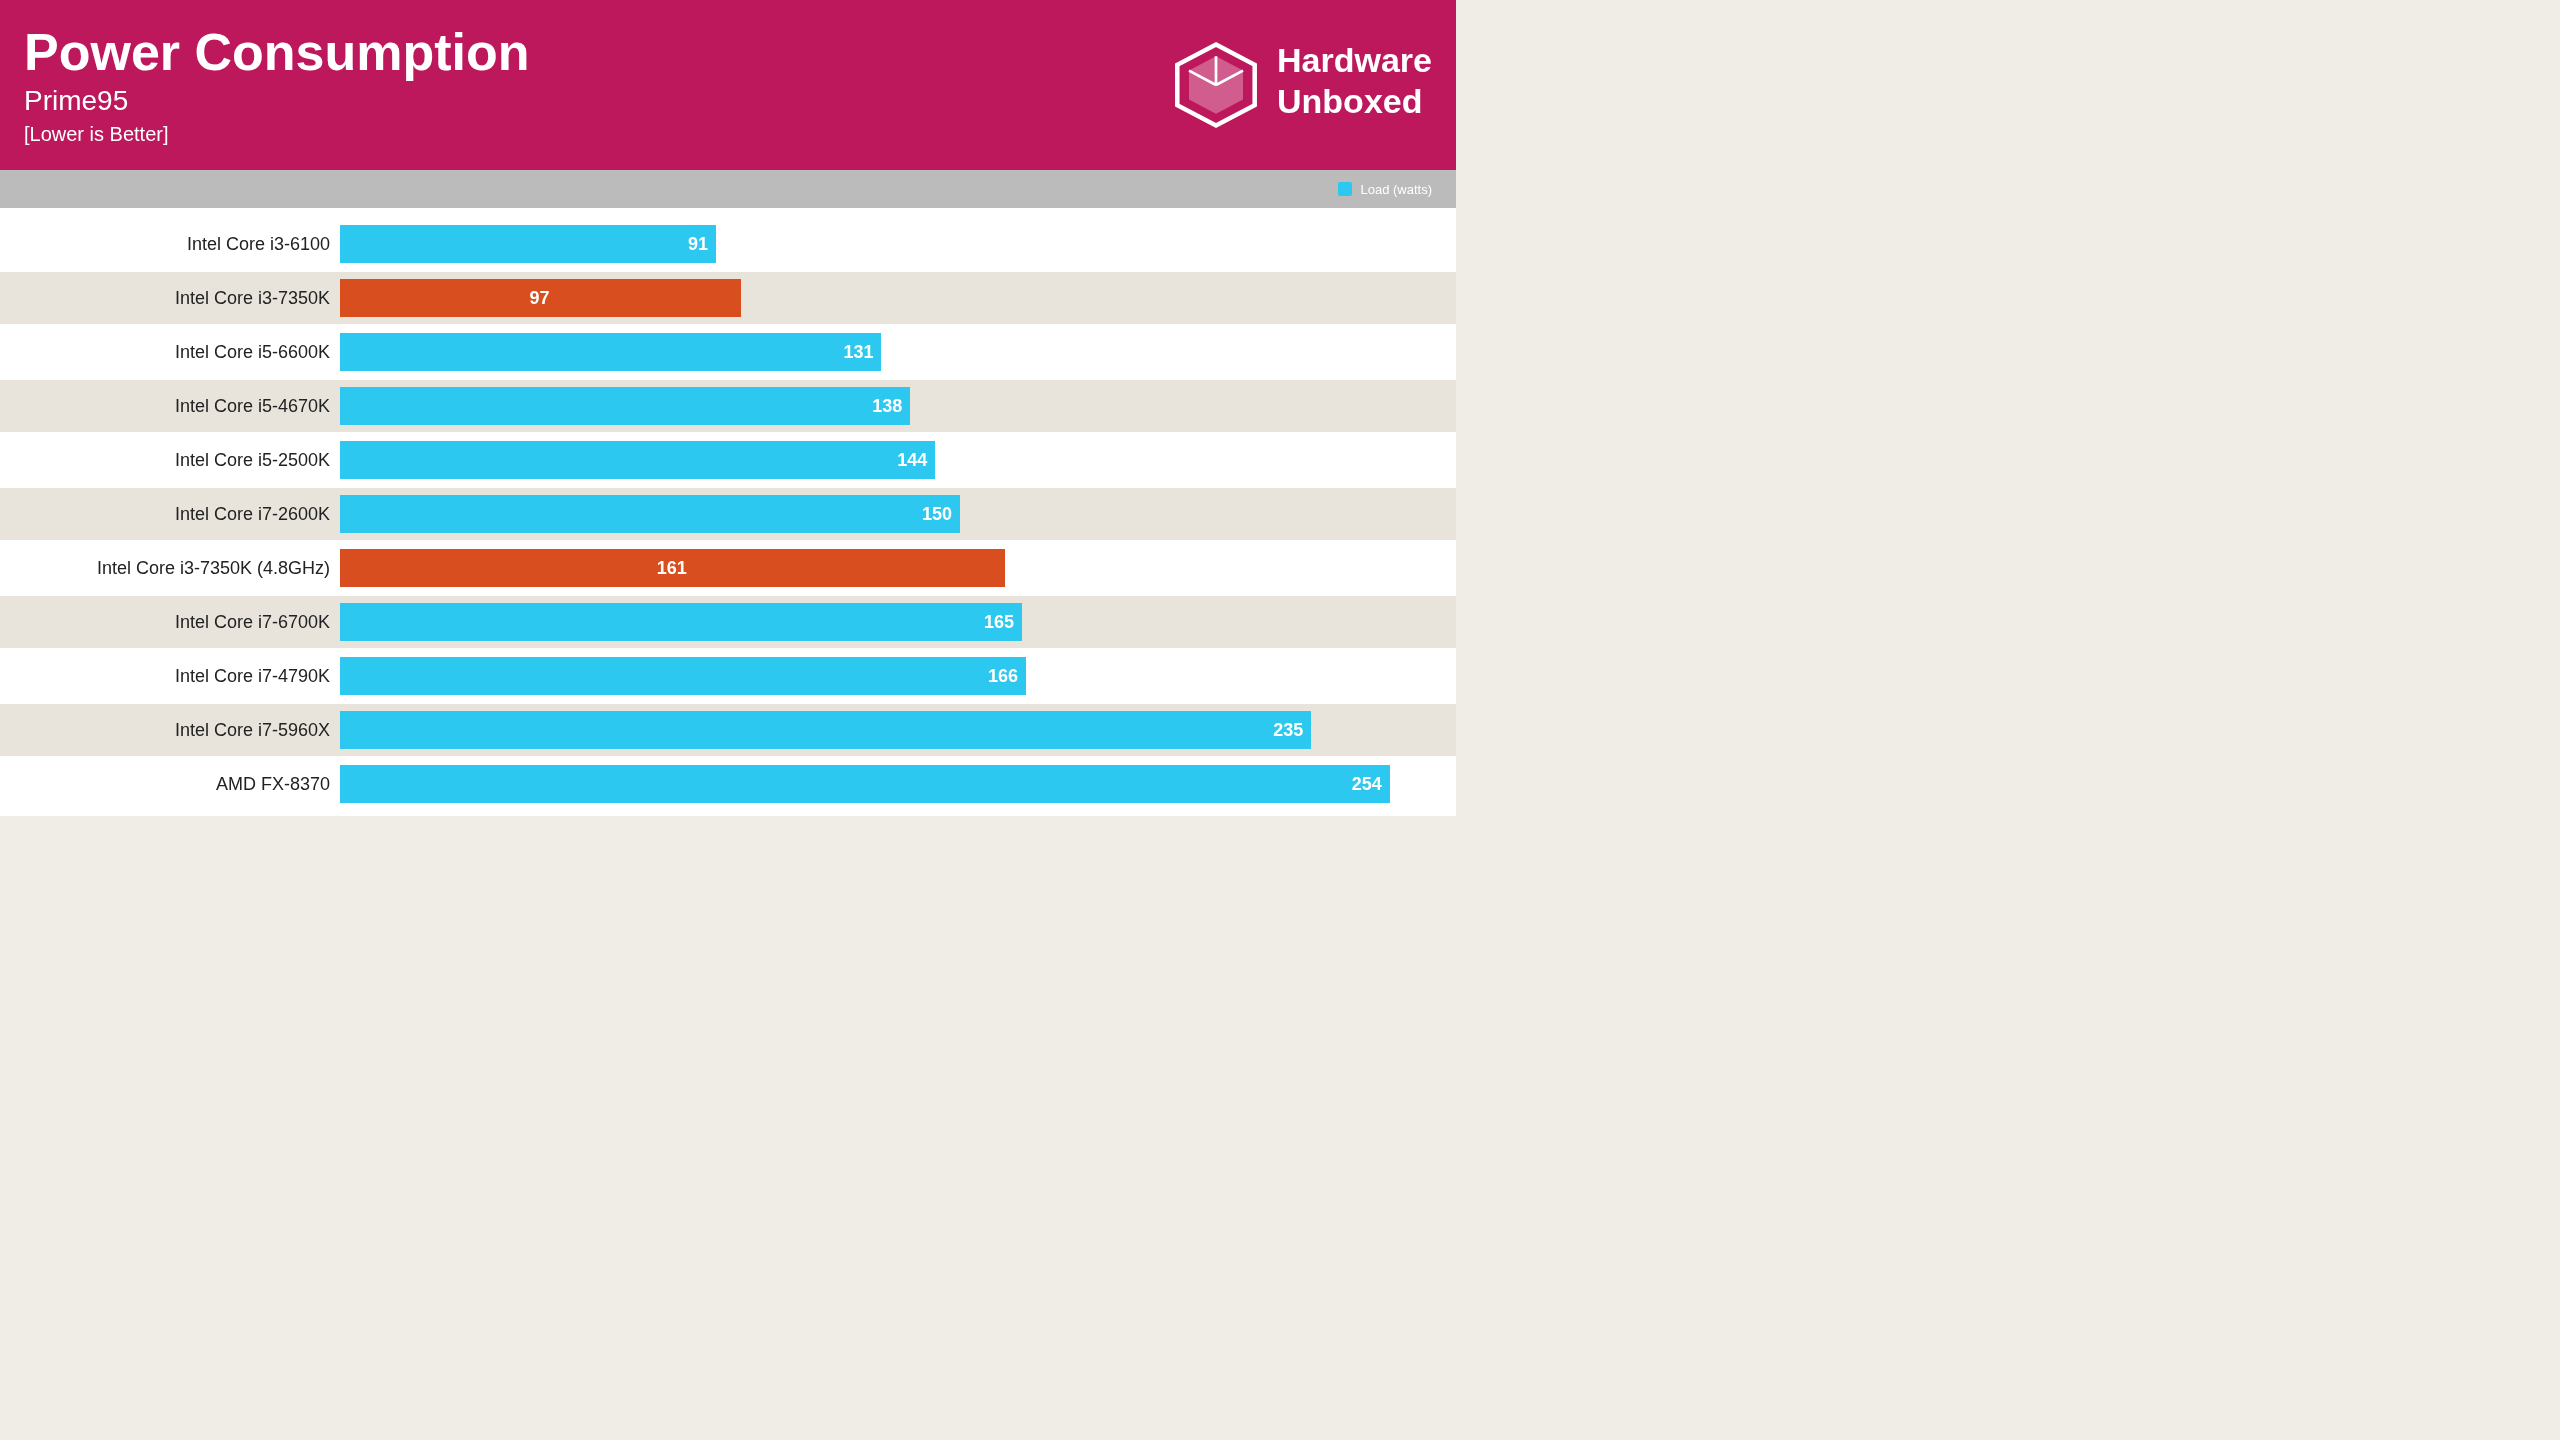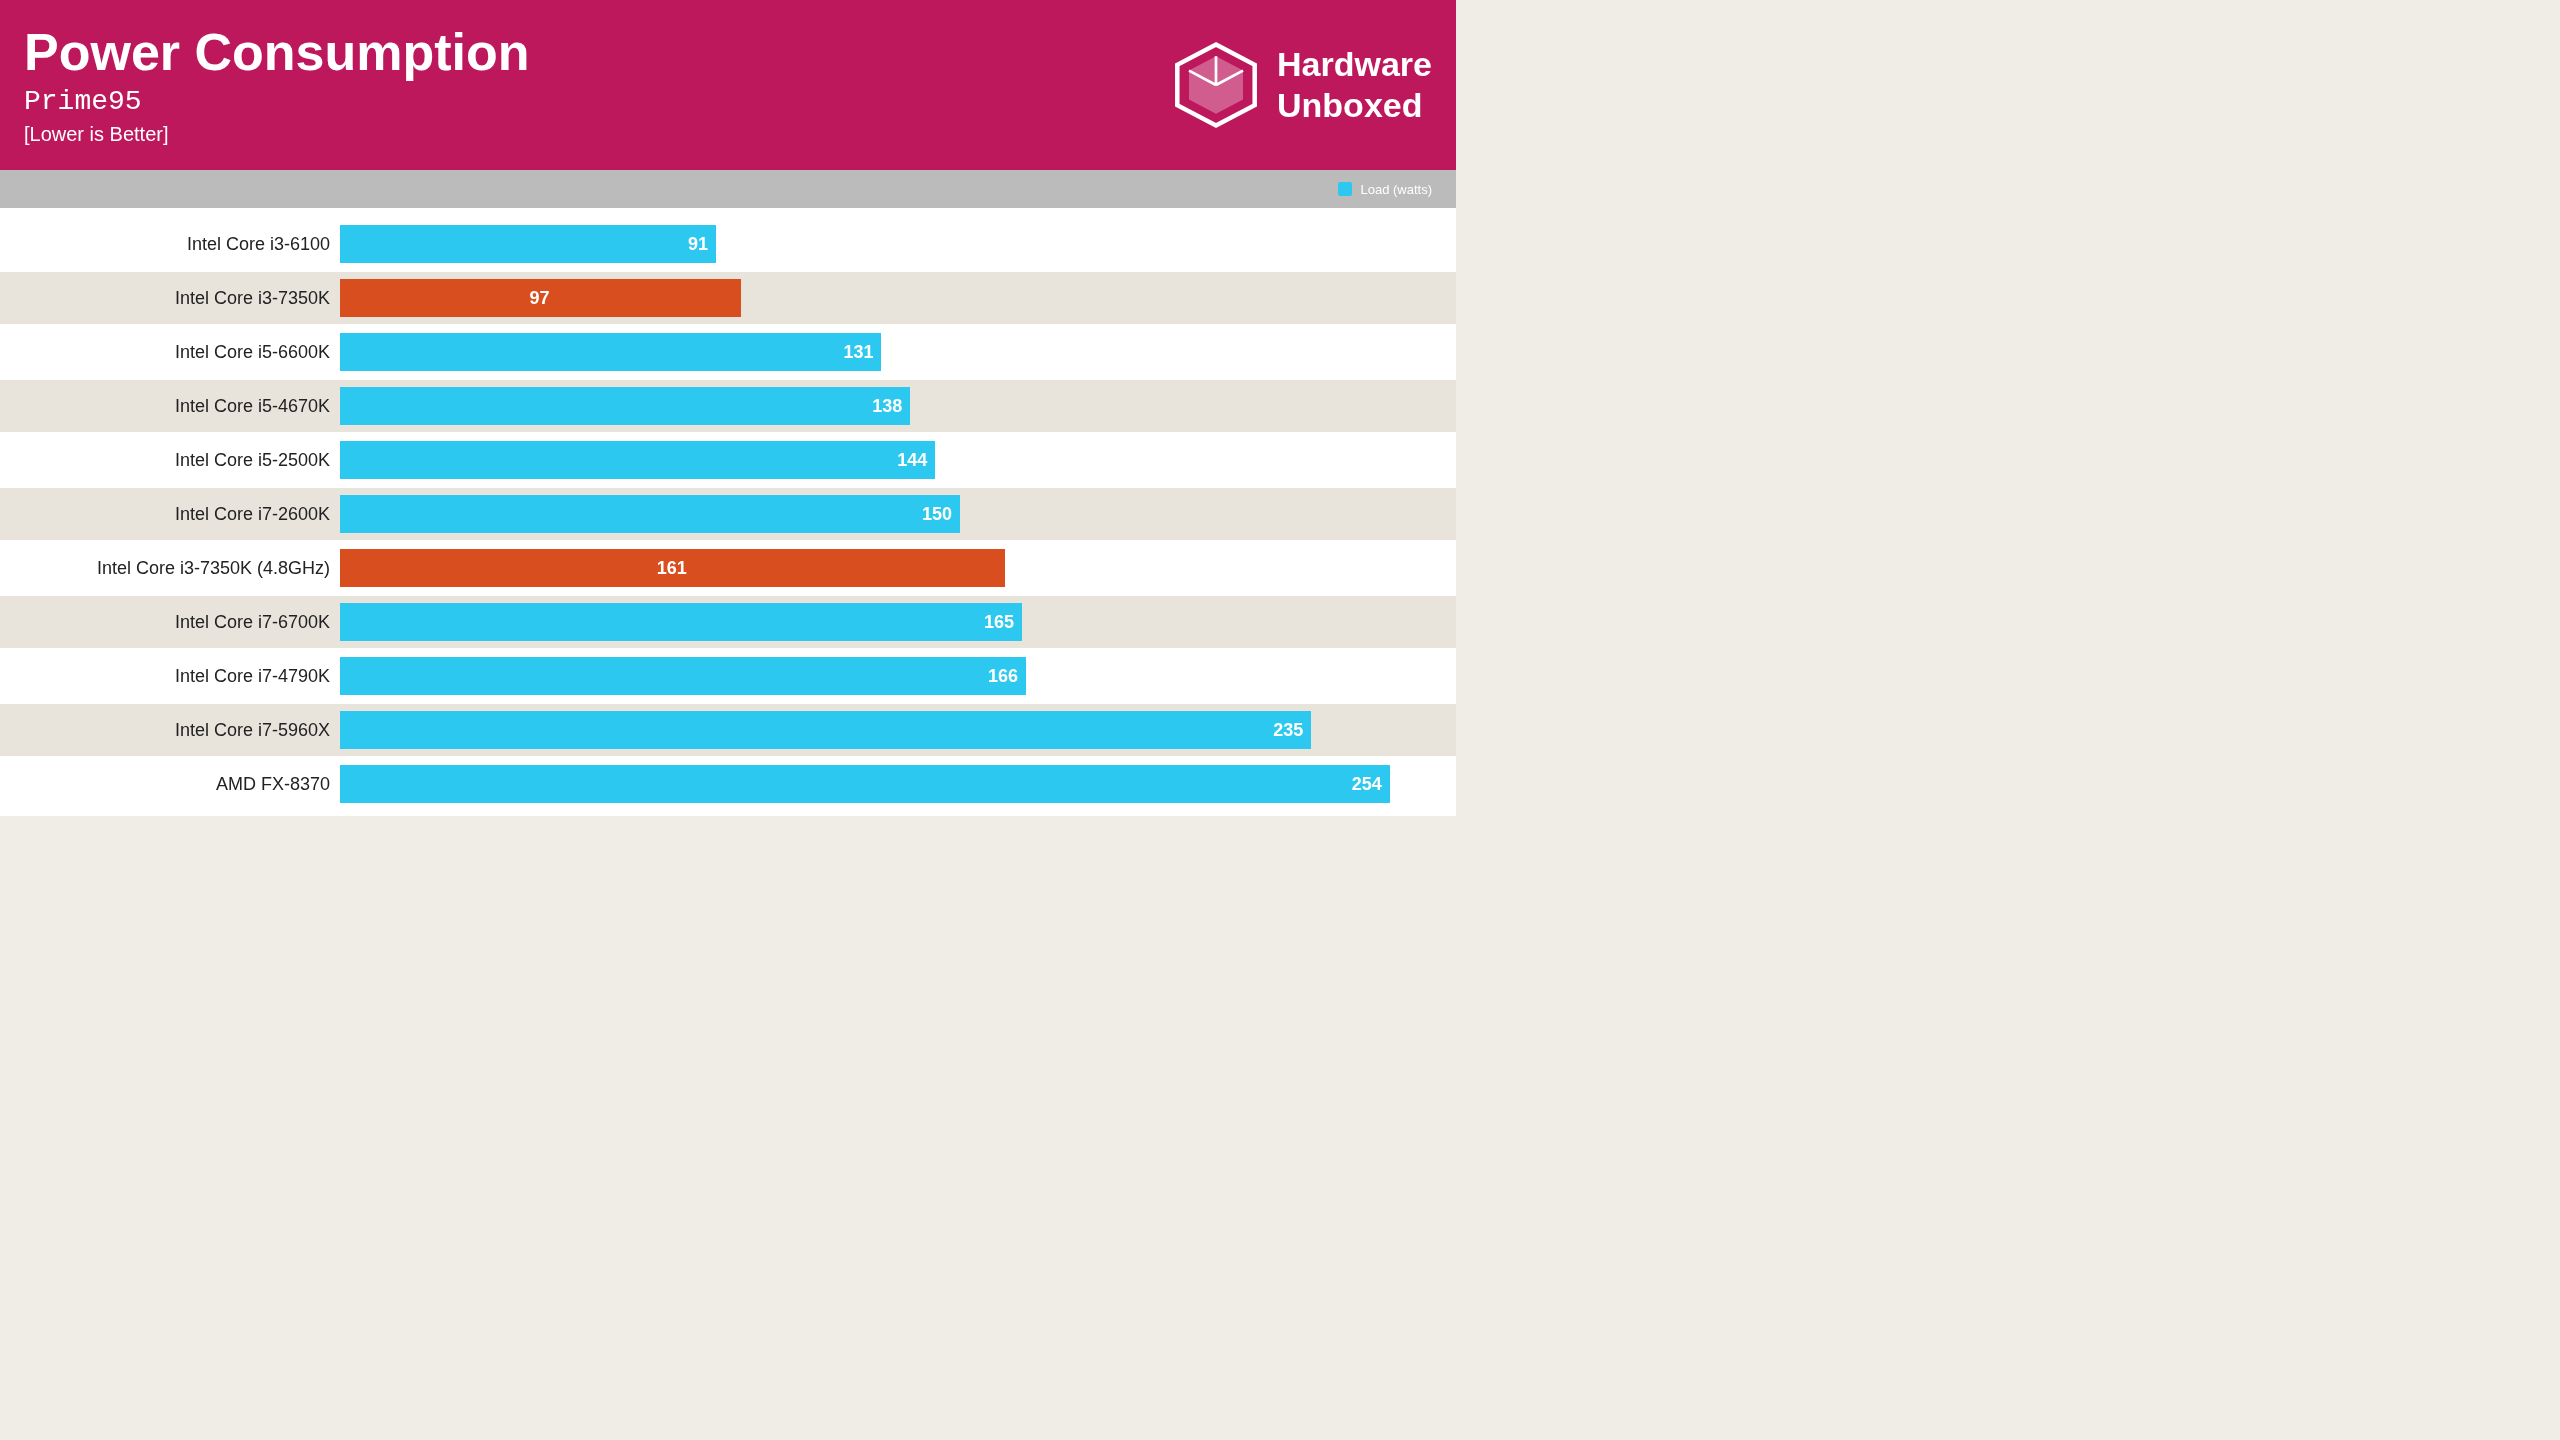--- a/index.html
+++ b/index.html
@@ -27,32 +27,31 @@
       color: white;
       font-size: 52px;
       font-weight: bold;
       line-height: 1.1;
     }
 
     .chart-subtitle {
       color: white;
       font-size: 28px;
       margin-top: 4px;
-      font-family: Liberation Mono, monospace;
     }
 
     .chart-note {
       color: white;
       font-size: 20px;
       margin-top: 6px;
     }
 
     .logo-area {
       display: flex;
-      align-items: center;
+      align-items: flex-start;
       gap: 16px;
     }
 
     .logo-hex {
       width: 90px;
       height: 90px;
     }
 
     .logo-text {
       color: white;

